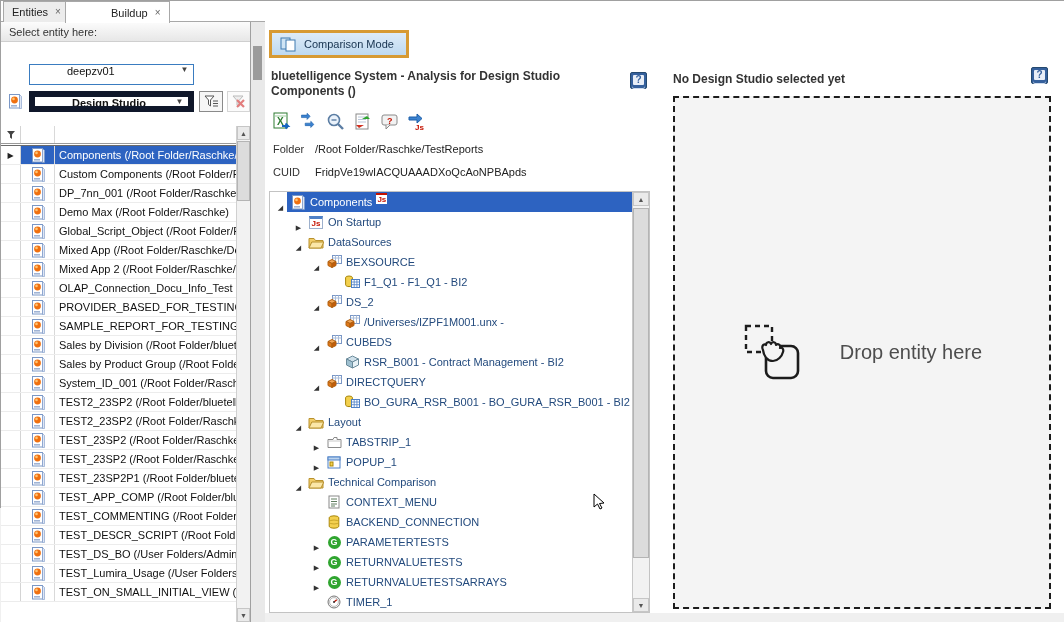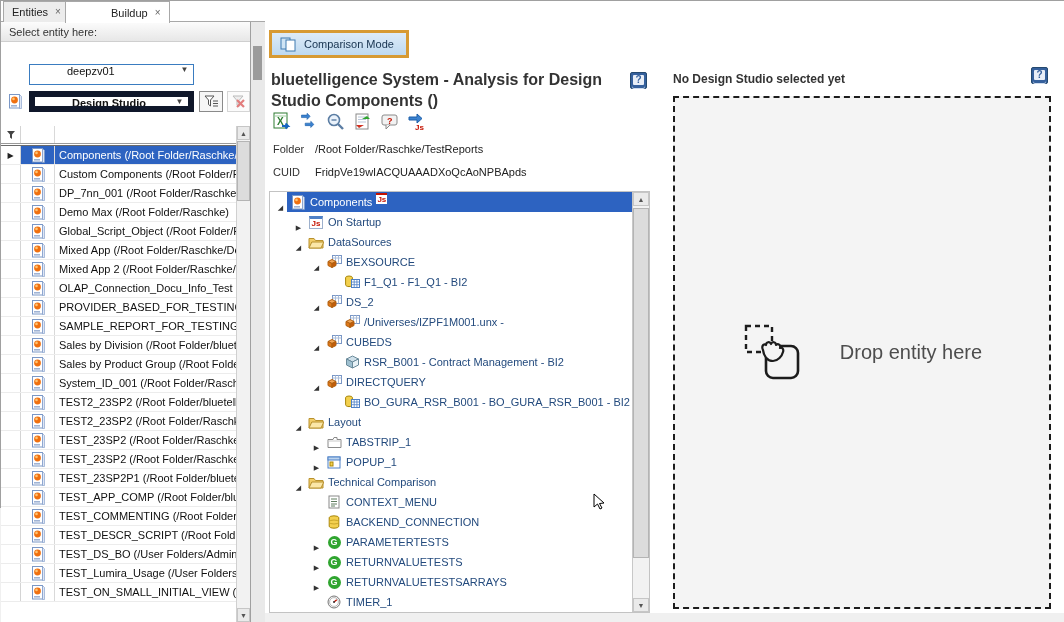--- a/index.html
+++ b/index.html
@@ -41,21 +41,21 @@
   .sb-thumb { position:absolute; left:0; width:13px; background:#dcdcdc; border:1px solid #b4b4b4; }
 
   
   .splitter { position:absolute; left:250px; top:21px; width:14px; height:600px; background:#e9e9e9; }
   .splitter .handle { position:absolute; left:2px; top:24px; width:9px; height:34px; background:#9b9b9b; }
 
   
   .mid { position:absolute; left:264px; top:0; width:396px; height:612px; background:#fff; }
   .cmp-btn { position:absolute; left:4px; top:29px; height:28px; padding:0 12px 0 8px; display:flex; align-items:center; gap:7px;
              background:linear-gradient(#ddebf8,#bed9f0); border:3px solid #d79a33; font-size:11px; color:#16324f; }
-  .m-title { position:absolute; left:6px; top:68px; width:360px; font-size:16px; font-weight:bold; color:#333; line-height:21px; }
+  .m-title { position:absolute; left:6px; top:68px; width:360px; font-size:12px; font-weight:bold; color:#333; line-height:15px; }
   .help-ico { position:absolute; width:17px; height:17px; background:#35609c; border:1px solid #24496f; border-radius:2px; color:#fff;
               font-size:10px; font-weight:bold; display:flex; align-items:flex-start; justify-content:center; }
   .help-ico i { font-style:normal; background:#e8eef7; color:#35609c; width:11px; text-align:center; border-radius:1px; margin-top:2px;
                 line-height:10px; box-shadow:0 2px 0 1px #35609c, 0 3px 0 1px #cfdcee; }
   .toolbar { position:absolute; left:6px; top:110px; display:flex; gap:6px; }
   .tb-ico { width:21px; height:21px; display:flex; align-items:center; justify-content:center; }
   .meta { position:absolute; left:8px; font-size:11px; color:#333; display:flex; }
   .meta .k { width:42px; }
   .meta .v { color:#222; }
 

